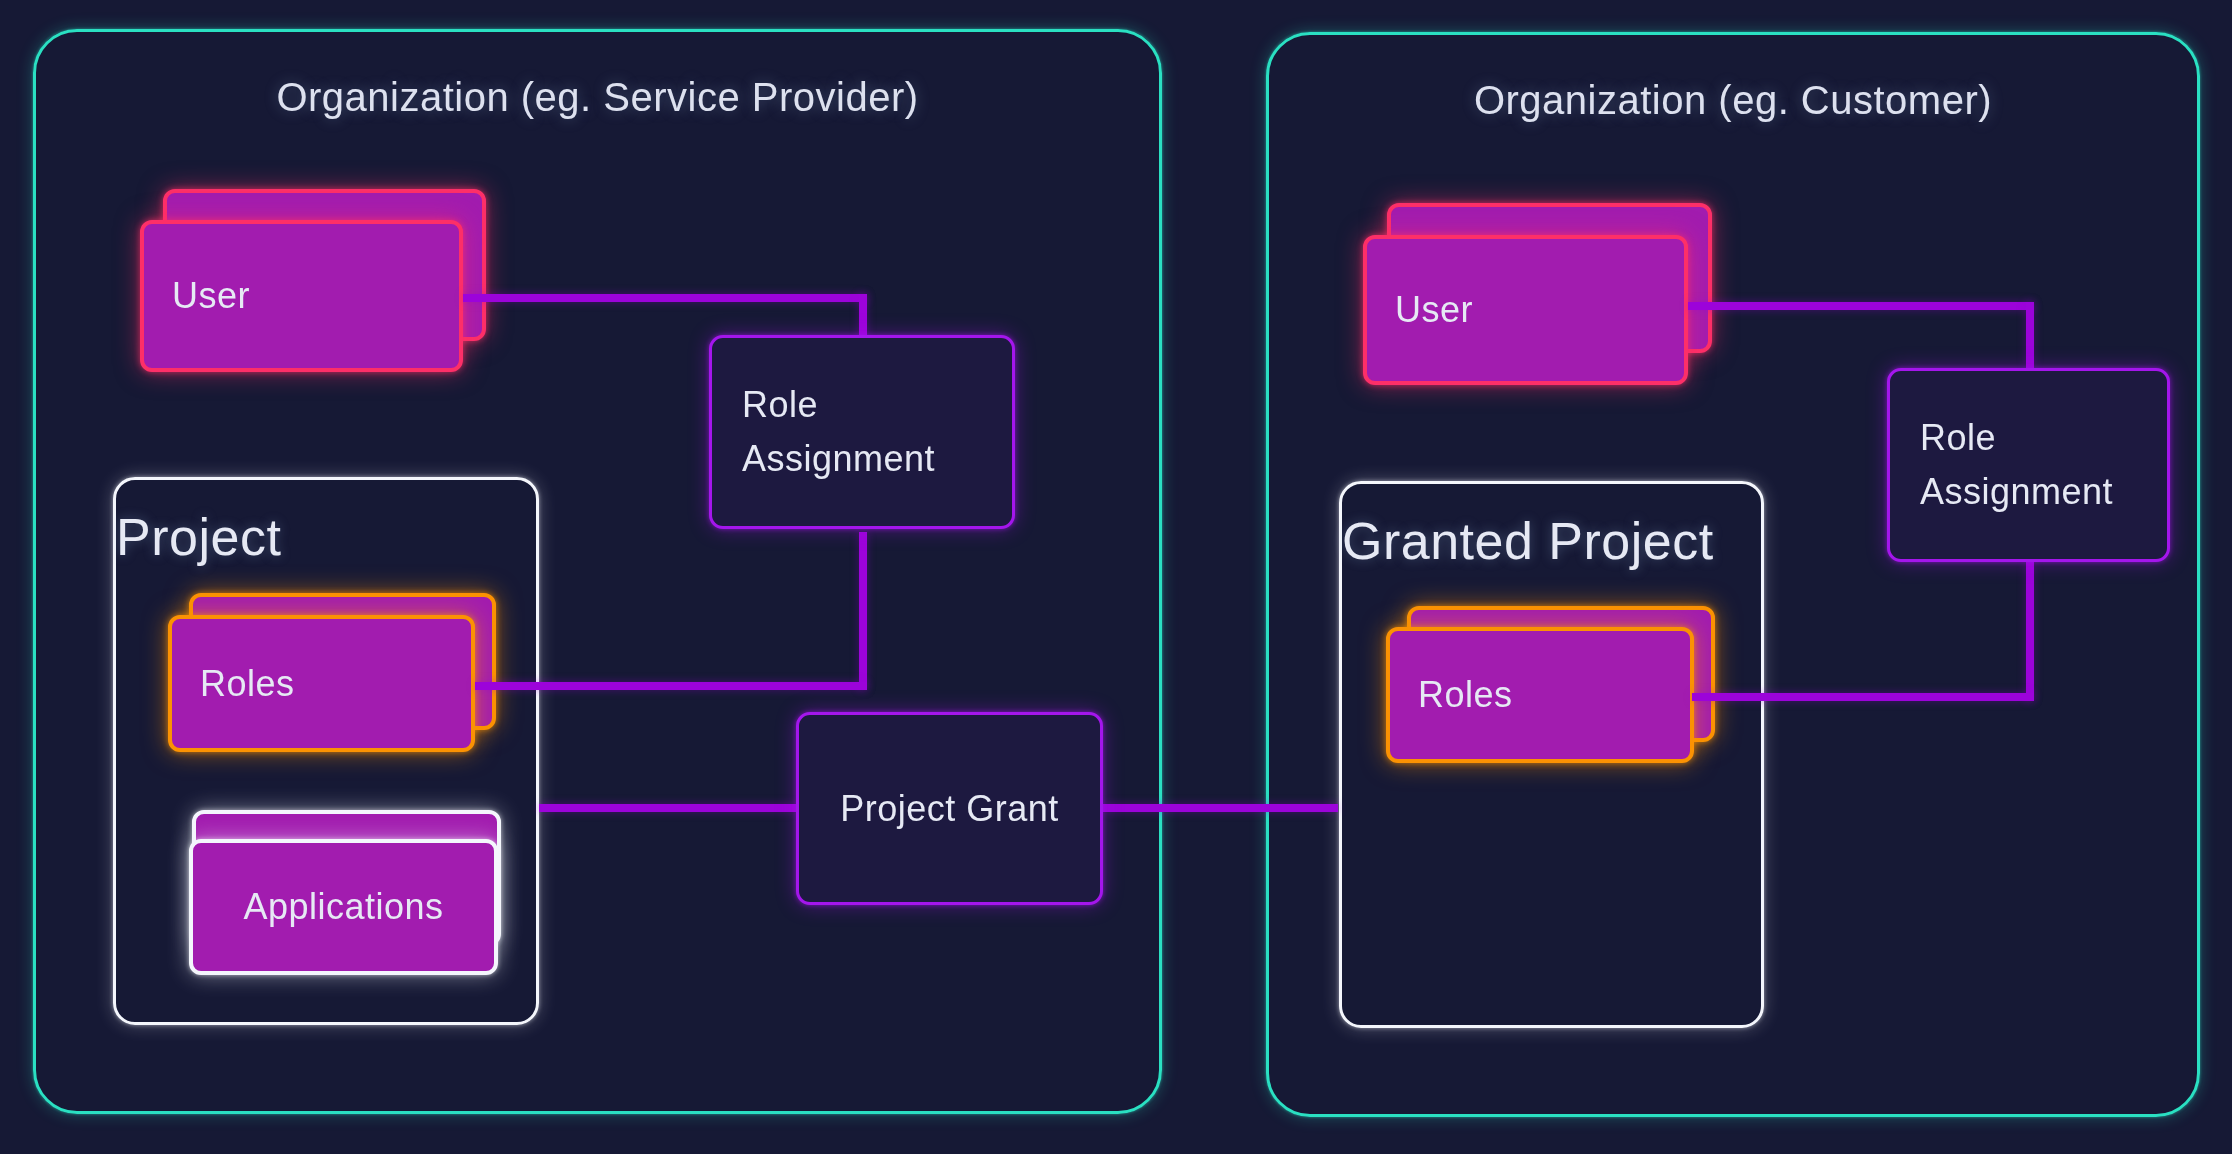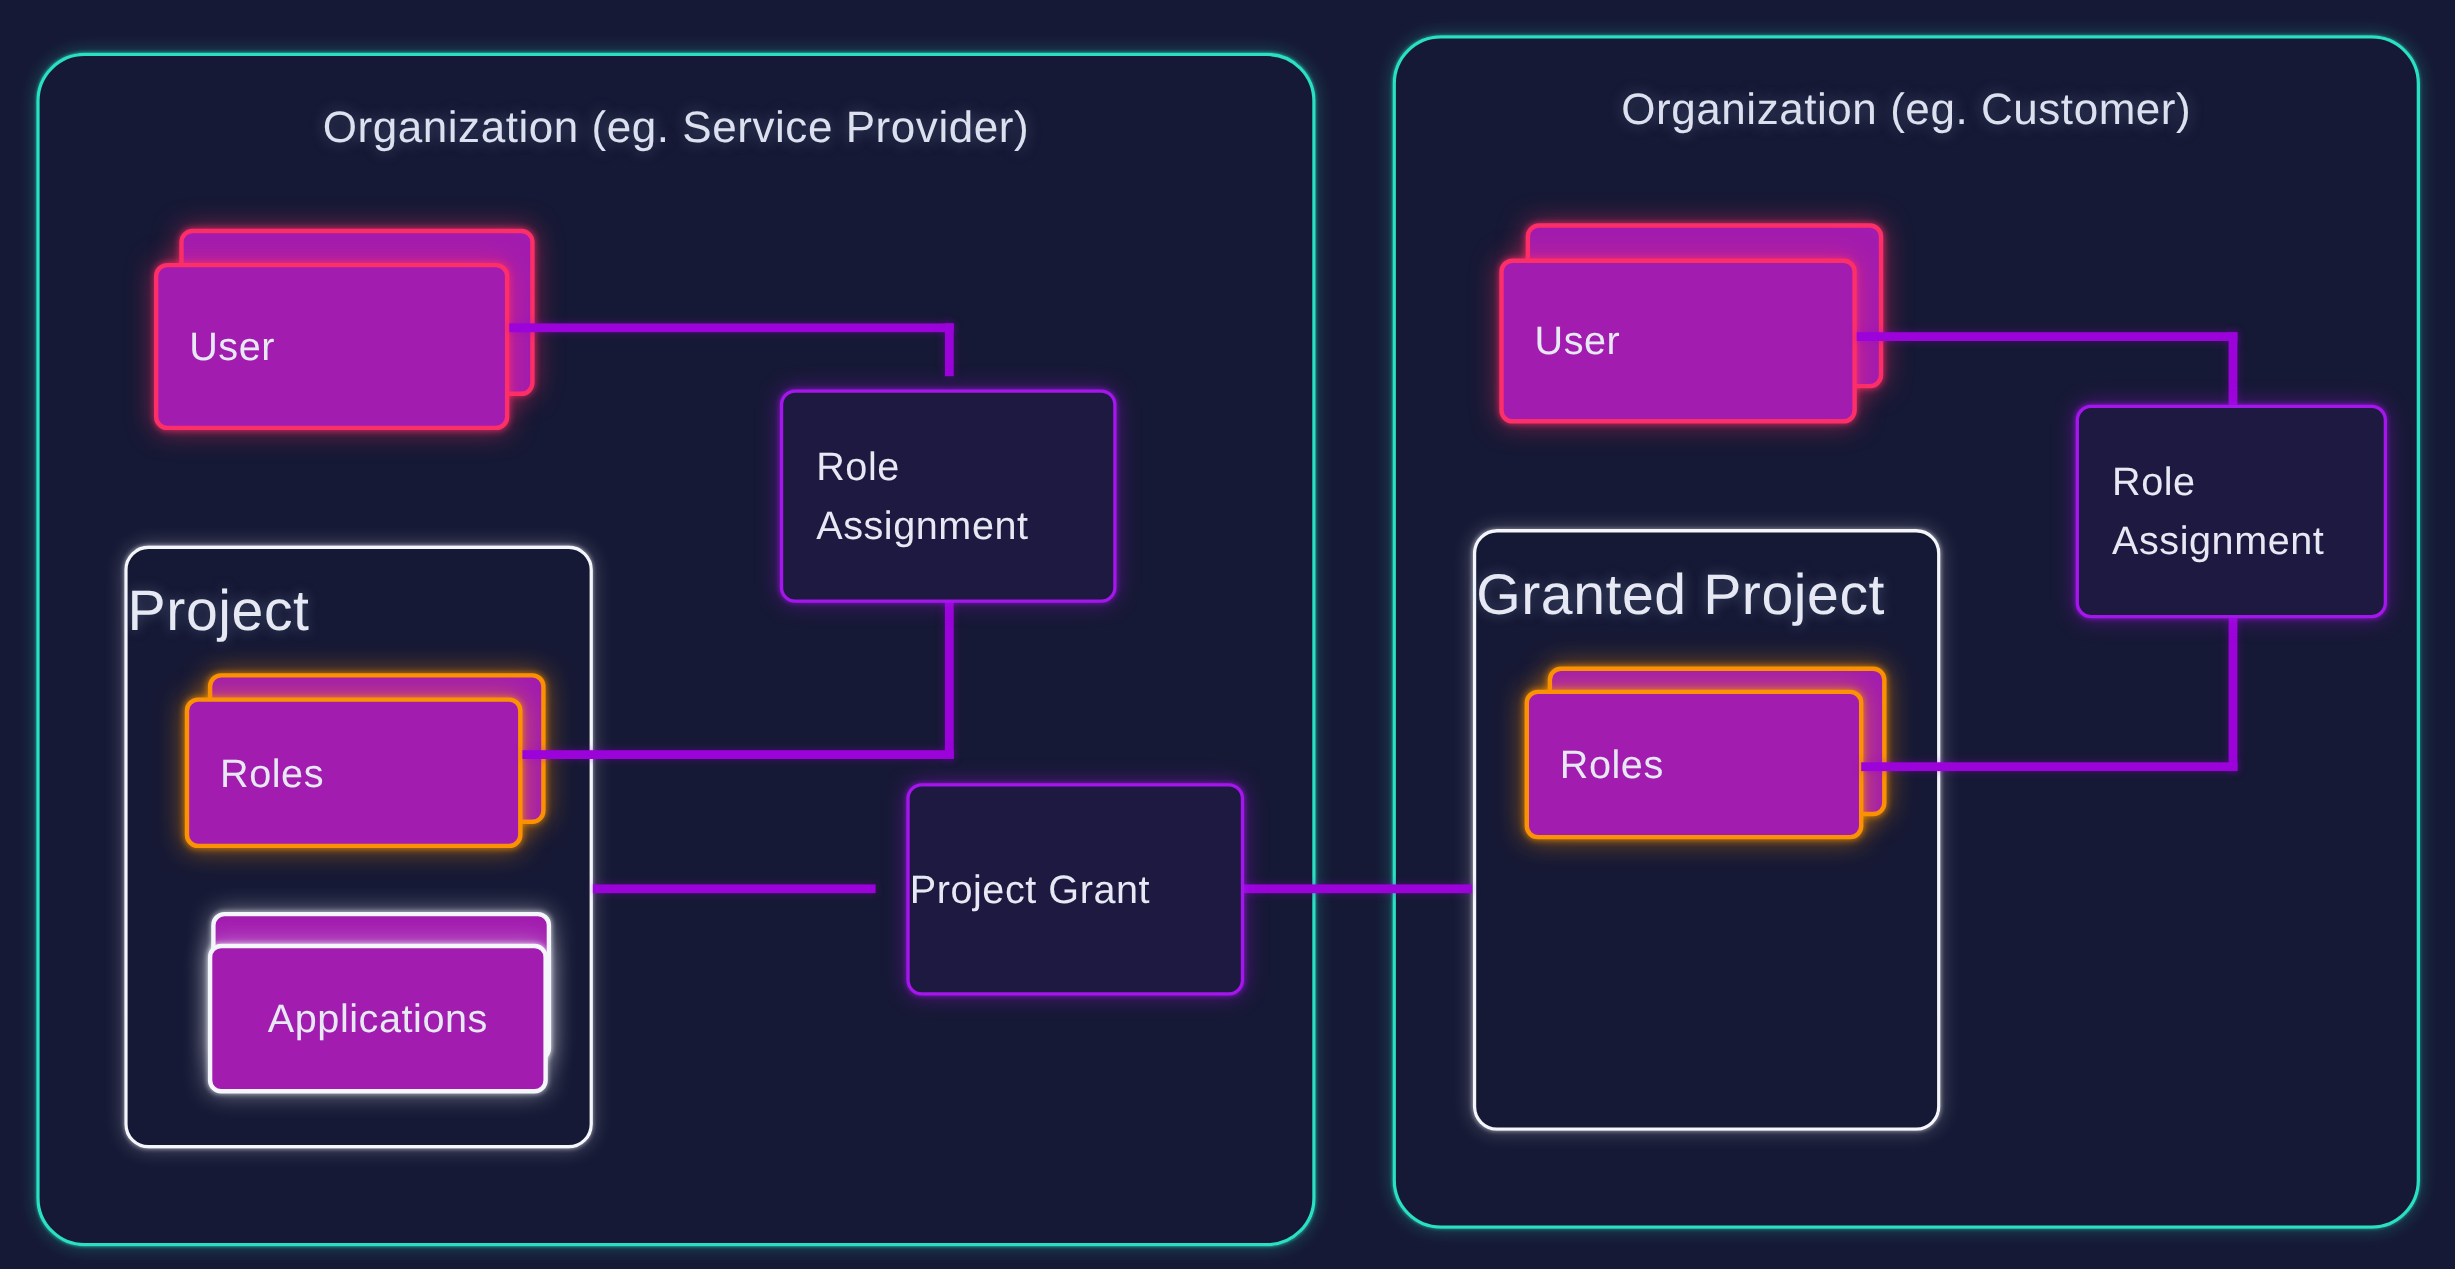--- a/index.html
+++ b/index.html
@@ -8,21 +8,21 @@
     background:var(--bg,#161935);
     font-family:"Liberation Sans","DejaVu Sans",sans-serif;
     font-weight:300;color:var(--text,#e3e6f2);
   }
   
   .org{
     position:absolute;box-sizing:content-box;
     border:3px solid var(--teal,#2ae0c2);border-radius:44px;
     box-shadow:0 0 16px rgba(42,224,194,.30),0 0 3px rgba(42,224,194,.55);
   }
-  .org-left{left:33px;top:48px;width:1123px;height:1079px;padding-left:34px;}
+  .org-left{left:33px;top:29px;width:1123px;height:1079px;}
   .org-right{left:1266px;top:32px;width:928px;height:1079px;}
   .org-title{
     position:absolute;left:0;right:0;top:43px;text-align:center;
     font-size:40px;letter-spacing:.5px;color:#dde1ef;
     text-shadow:0 0 14px rgba(150,180,220,.35);
   }
   
   .bigbox{
     position:absolute;box-sizing:content-box;
     border:3px solid var(--white,#f4f6fc);border-radius:22px;
@@ -50,21 +50,21 @@
   .card.center .lbl{padding-left:0;}
   
   .node{
     position:absolute;box-sizing:border-box;border-radius:14px;
     border:3px solid var(--purple,#a416ec);background:#1d1940;
     box-shadow:0 0 20px rgba(164,22,236,.40),0 0 5px rgba(164,22,236,.6);
     display:flex;align-items:center;z-index:6;
     font-size:36px;letter-spacing:.5px;color:#e6e9f4;line-height:1.5;
   }
   .node .lbl{padding-left:30px;display:block;max-width:210px;}
-  .node.center{margin-left:28px;}
+  .node.center{justify-content:center;}
   .node.center .lbl{padding-left:0;max-width:none;}
   
   .conn{position:absolute;background:var(--connector,#9c03da);z-index:5;
     box-shadow:0 0 8px rgba(156,3,218,.35);}
 </style>
 </head>
 <body>
 
 <div class="canvas">
 

